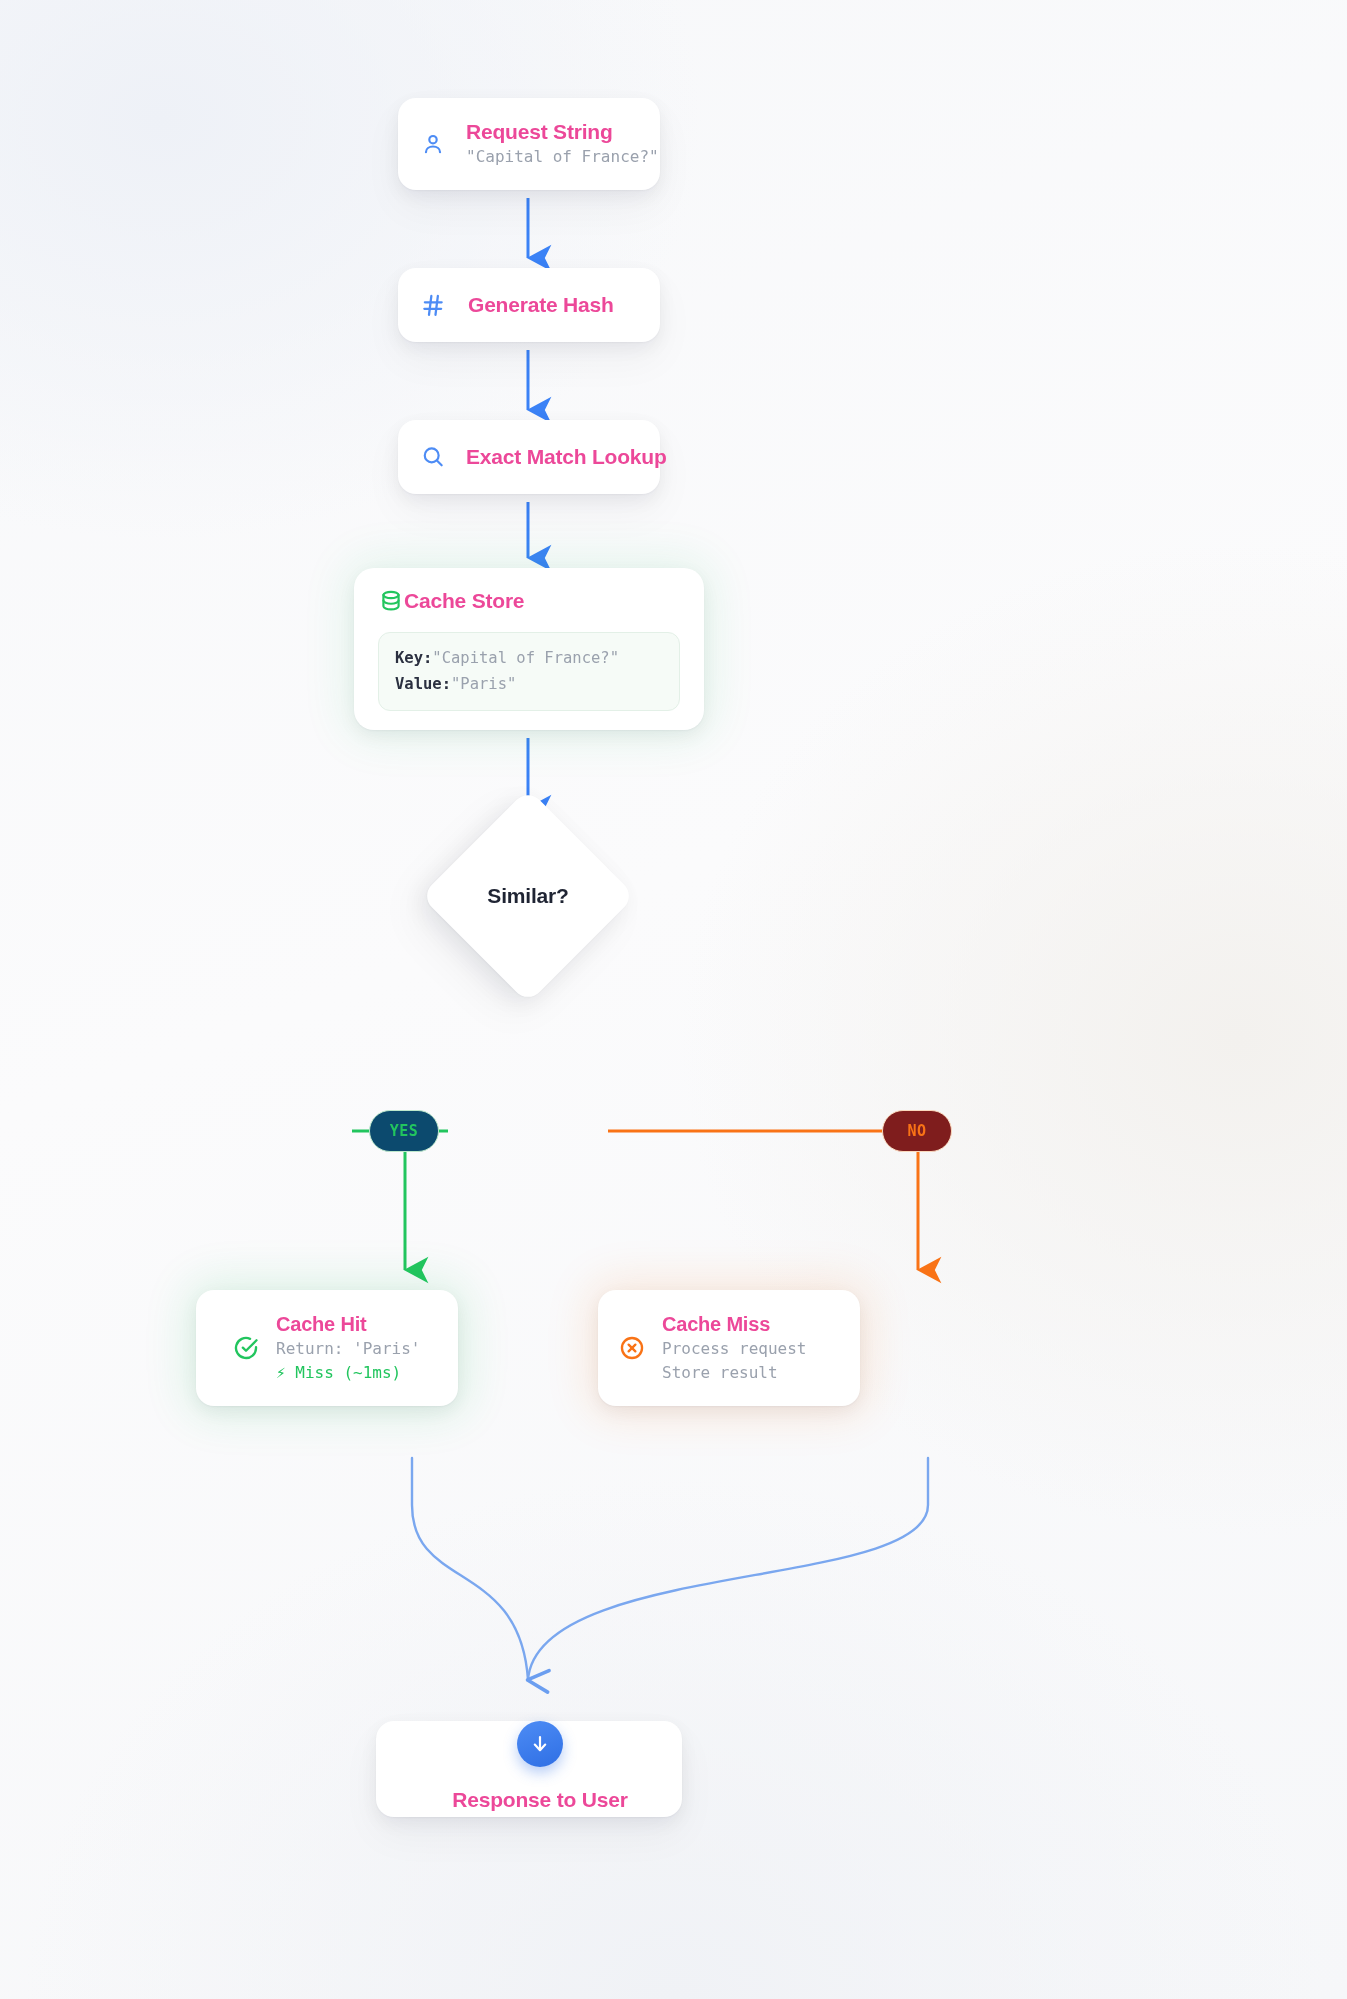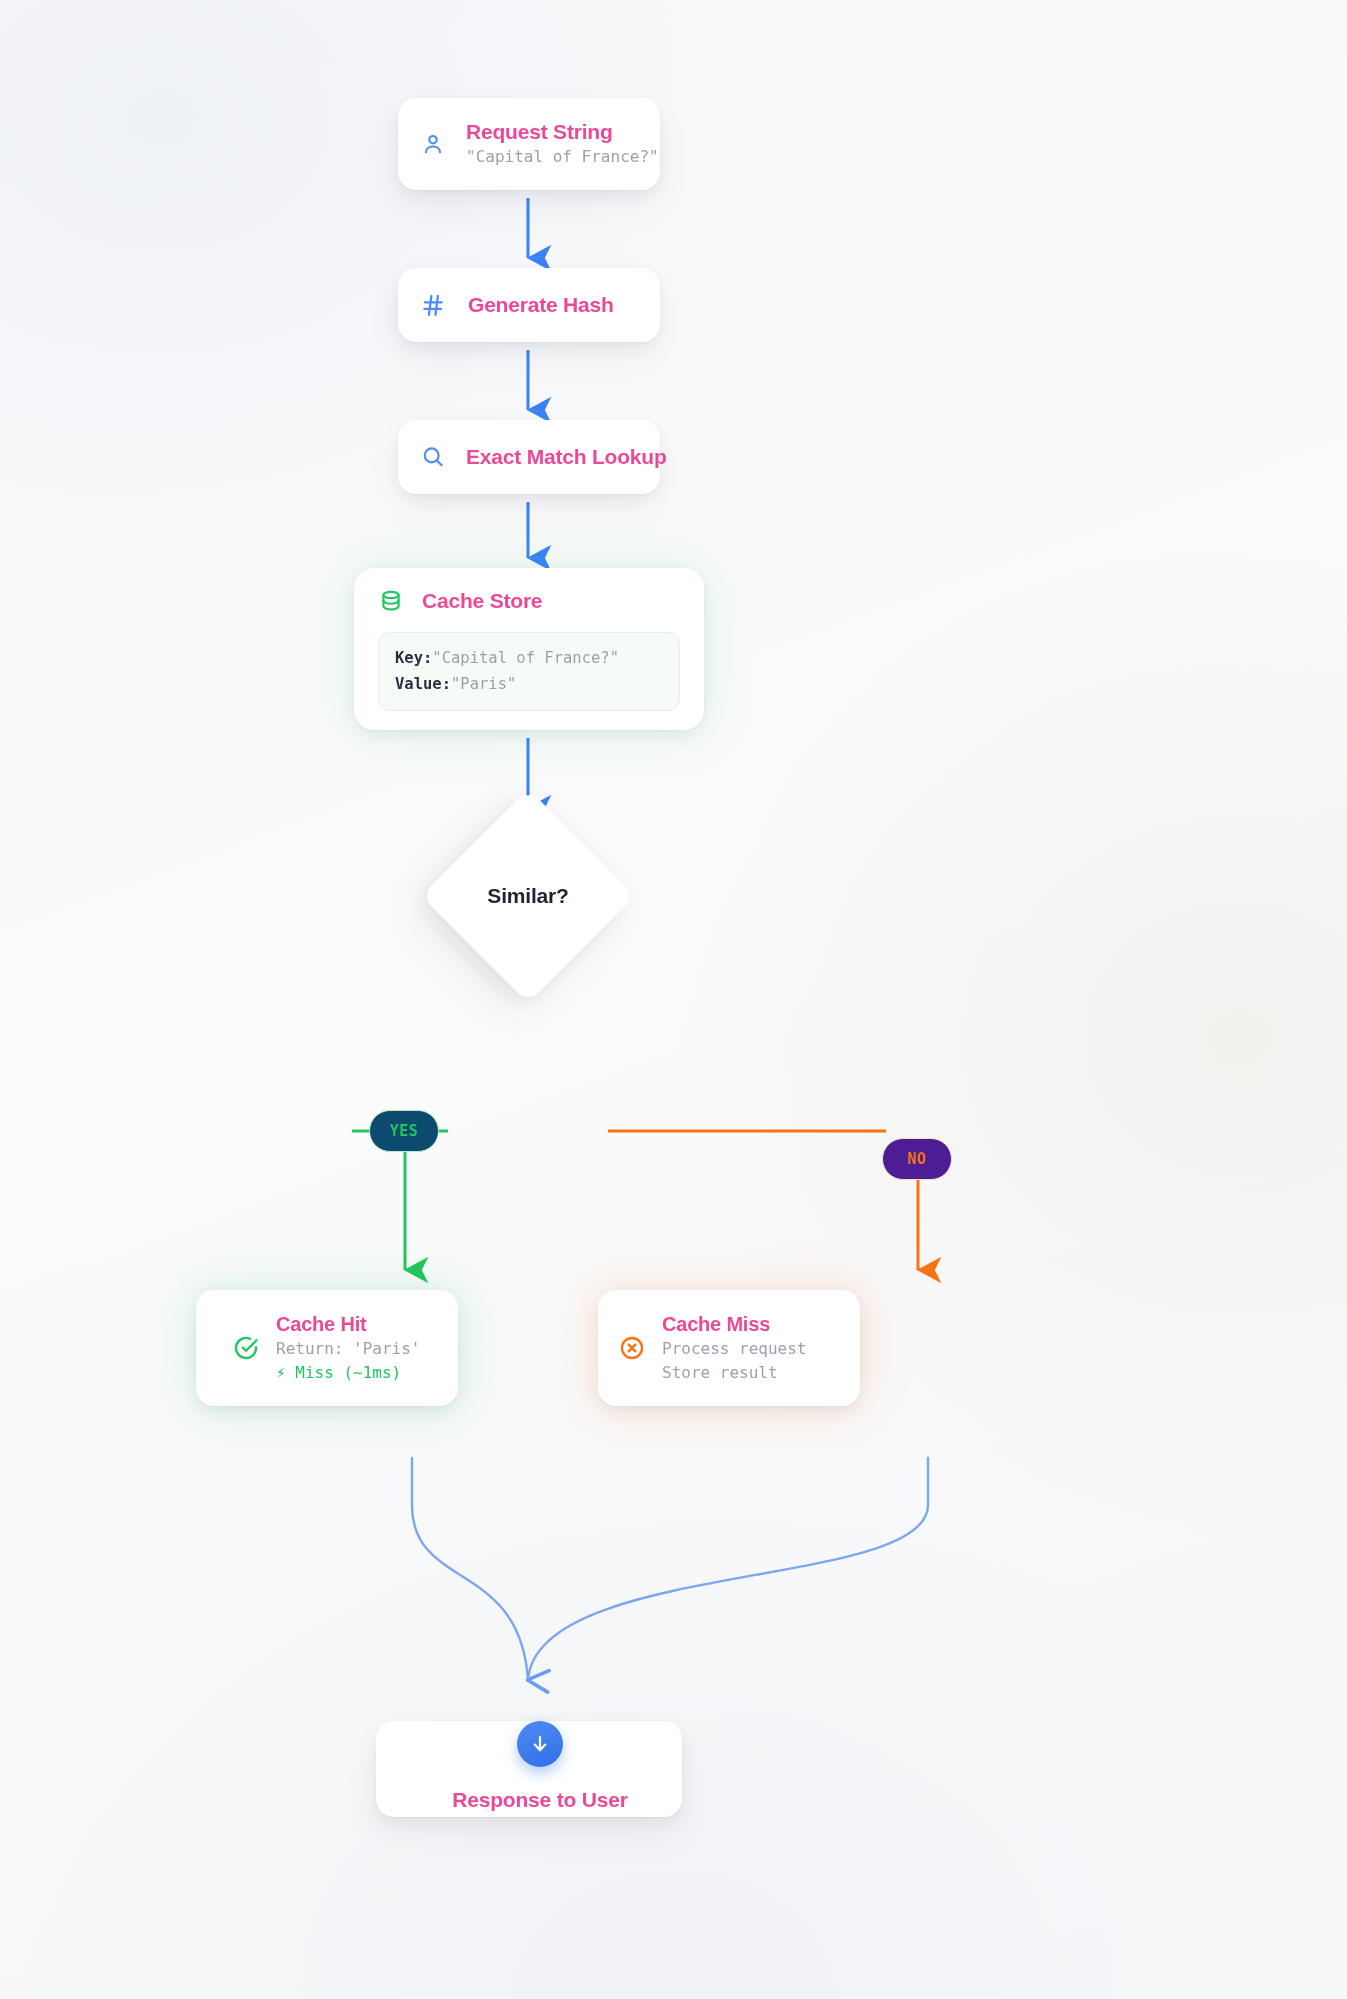--- a/index.html
+++ b/index.html
@@ -61,21 +61,21 @@
   #node-lookup    { left:398px; top:420px; width:262px; height:74px;  padding-left:22px; gap:20px; }
 
   #node-cache {
     left:354px; top:568px; width:350px; height:162px;
     border-radius:20px;
     display:block; padding:20px 24px;
     box-shadow:0 1px 2px rgba(16,24,40,.04),
                0 6px 18px rgba(16,24,40,.06),
                0 0 46px 8px rgba(34,197,94,.10);
   }
-  #node-cache .hdr { display:flex; align-items:center; gap:18px; }
+  #node-cache .hdr { display:flex; align-items:center; }
   #cache-kv {
     margin-top:18px;
     background:#f6fbf7;
     border:1px solid #e3f0e7;
     border-radius:12px;
     padding:13px 16px;
   }
   .kvline {
     font-family:"DejaVu Sans Mono", monospace;
     font-size:15.5px;
@@ -110,21 +110,21 @@
     font-size:15px;
     font-weight:700;
     letter-spacing:.5px;
   }
   #pill-yes {
     left:369px; top:1110px; width:70px; height:42px;
     background:#0c4a6e; border:1px solid #bde8cc; color:#22c55e;
   }
   #pill-no {
     left:882px; top:1110px; width:70px; height:42px;
-    background:#4c1d95; border:1px solid #fbd9bd; color:#f97316;margin-top:28px;
+    background:#7f1d1d; border:1px solid #fbd9bd; color:#f97316;
   }
 
   
   #node-hit {
     left:196px; top:1290px; width:262px; height:116px;
     padding-left:36px; gap:16px;
     box-shadow:0 1px 2px rgba(16,24,40,.04),
                0 6px 18px rgba(16,24,40,.06),
                0 0 44px 10px rgba(34,197,94,.13);
   }

